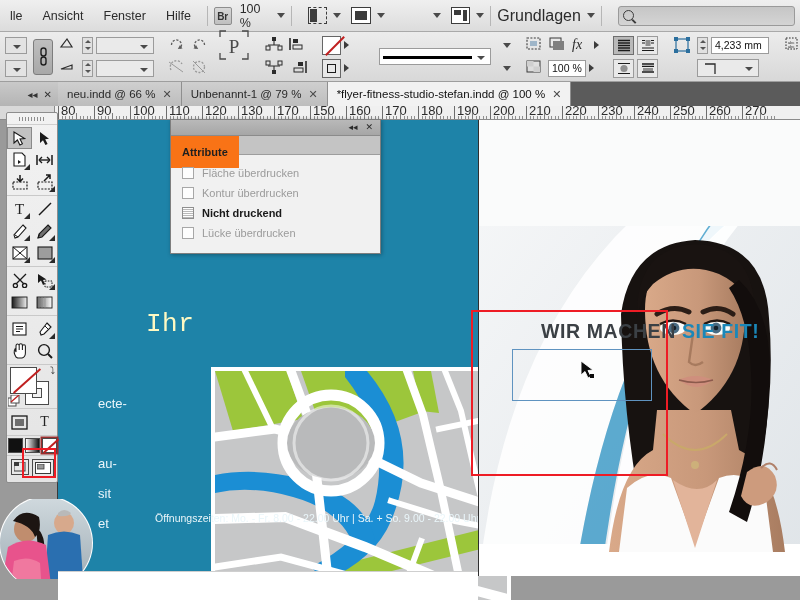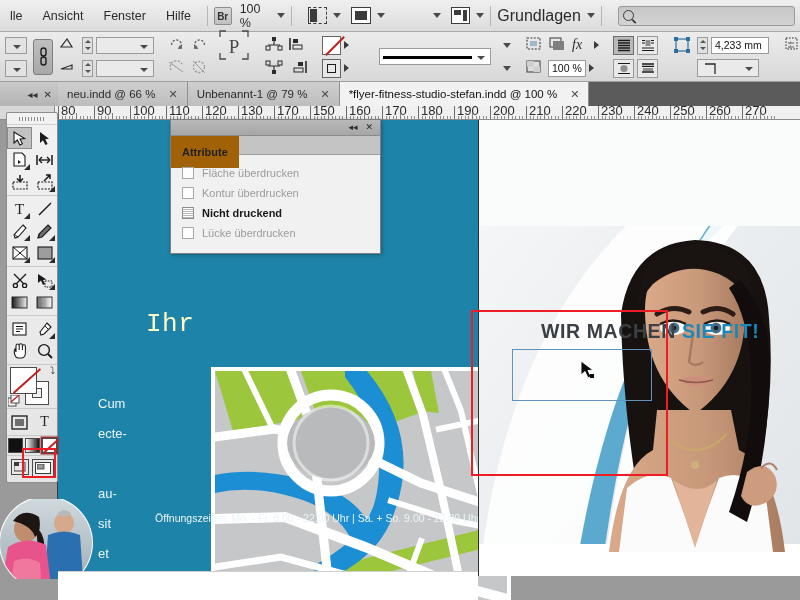--- a/index.html
+++ b/index.html
@@ -148,21 +148,21 @@
   .tabbar {
     position: absolute; left: 0; top: 82px; width: 800px; height: 24px;
     background: #5b5b5b; display: flex; align-items: flex-end;
   }
   .dock-collapse {
     width: 58px; height: 24px; background: linear-gradient(#c9c9c9,#b4b4b4);
     display:flex; align-items:center; justify-content:flex-end; gap:6px;
     padding-right:6px; font-size:10px; color:#333;
   }
   .doc-tab {
-    height: 24px; display: flex; align-items: center; gap: 13px;
+    height: 24px; display: flex; align-items: center; gap: 7px;
     padding: 0 9px; font-size: 11.5px; color: #2a2a2a;
     background: linear-gradient(#cfcfcf,#bdbdbd);
     border-right: 1px solid #8f8f8f; white-space: nowrap;
   }
   .doc-tab.active { background: #f2f2f2; color:#111; }
   .tab-x { font-size: 11px; color: #4a4a4a; }
 
   
   .ruler-h {
     position:absolute; left:0; top:106px; width:800px; height:14px;
@@ -318,21 +318,21 @@
   .panel-bar {
     height:16px; background: linear-gradient(#b9b9b9,#a6a6a6);
     display:flex; align-items:center; justify-content:flex-end; gap:8px;
     padding-right:7px; border-bottom:1px solid #8b8b8b;
   }
   .panel-bar .ctl { font-size:9px; color:#2a2a2a; line-height:9px; }
   .panel-tabs { height:19px; display:flex; background:#c4c4c4;
                 border-bottom:1px solid #9d9d9d; }
   .panel-tab {
     padding:16px 11px; font-size:11px; font-weight:bold; color:#1f1f1f;
-    display:flex; align-items:center; background:#a16207;
+    display:flex; align-items:center; background:#f97316;
   }
   .panel-body { padding:8px 0 10px 0; }
   .chk-row { display:flex; align-items:center; gap:8px; padding:4px 0 4px 11px; }
   .chk {
     width:12px; height:12px; border:1px solid #a7a7a7; background:#fdfdfd; flex:none;
   }
   .chk.mixed { background:#dcdcdc; border-color:#8e8e8e;
     background-image: repeating-linear-gradient(0deg,#b9b9b9 0 1px, #fdfdfd 1px 2px); }
   .chk-label { font-size:11px; color:#9b9b9b; white-space:nowrap; }
   .chk-label.active { color:#1a1a1a; font-weight:bold; }
@@ -899,21 +899,20 @@
       <div class="rtick minor" style="left: 774.4px;"></div>
     </div>
   <div class="rl-corner"></div>
 
   <div class="canvas">
     <div class="pasteboard"></div>
 
     <div class="page-left">
       <div class="headline-left">Ihr</div>
       <div class="bodytext-left">
-        <div>Cum</div>
         <div>ecte-</div>
         <div style="height:30px"></div>
         <div>au-</div>
         <div>sit</div>
         <div>et</div>
       </div>
 
       <svg style="position:absolute;left:-58px;top:385px" width="130" height="80">
         <defs>
           <clipPath id="circClip">

